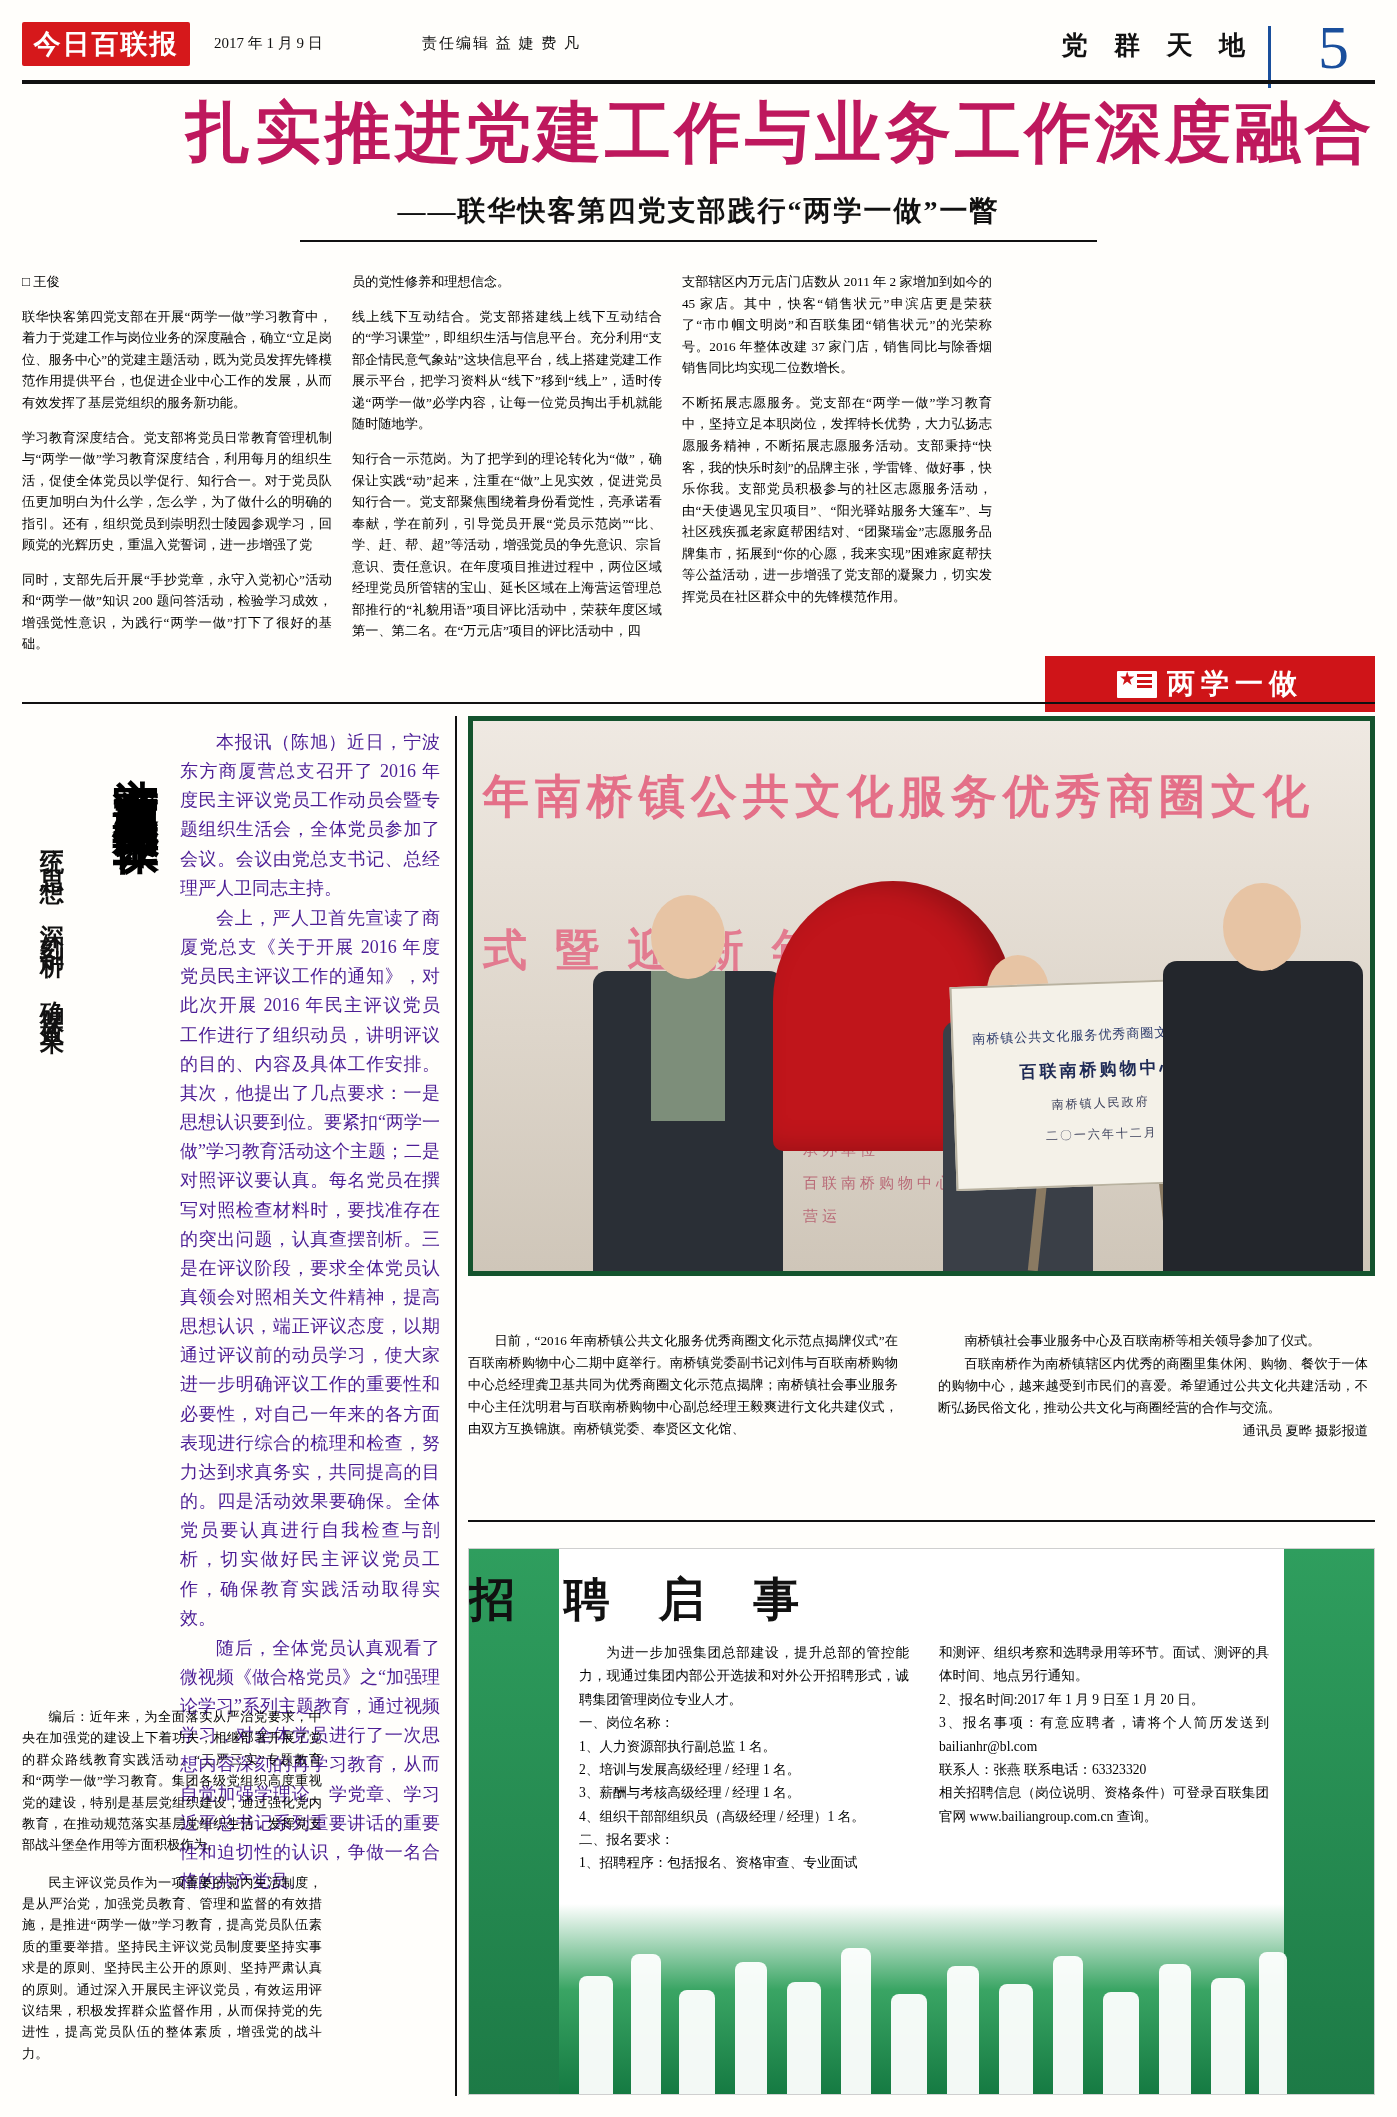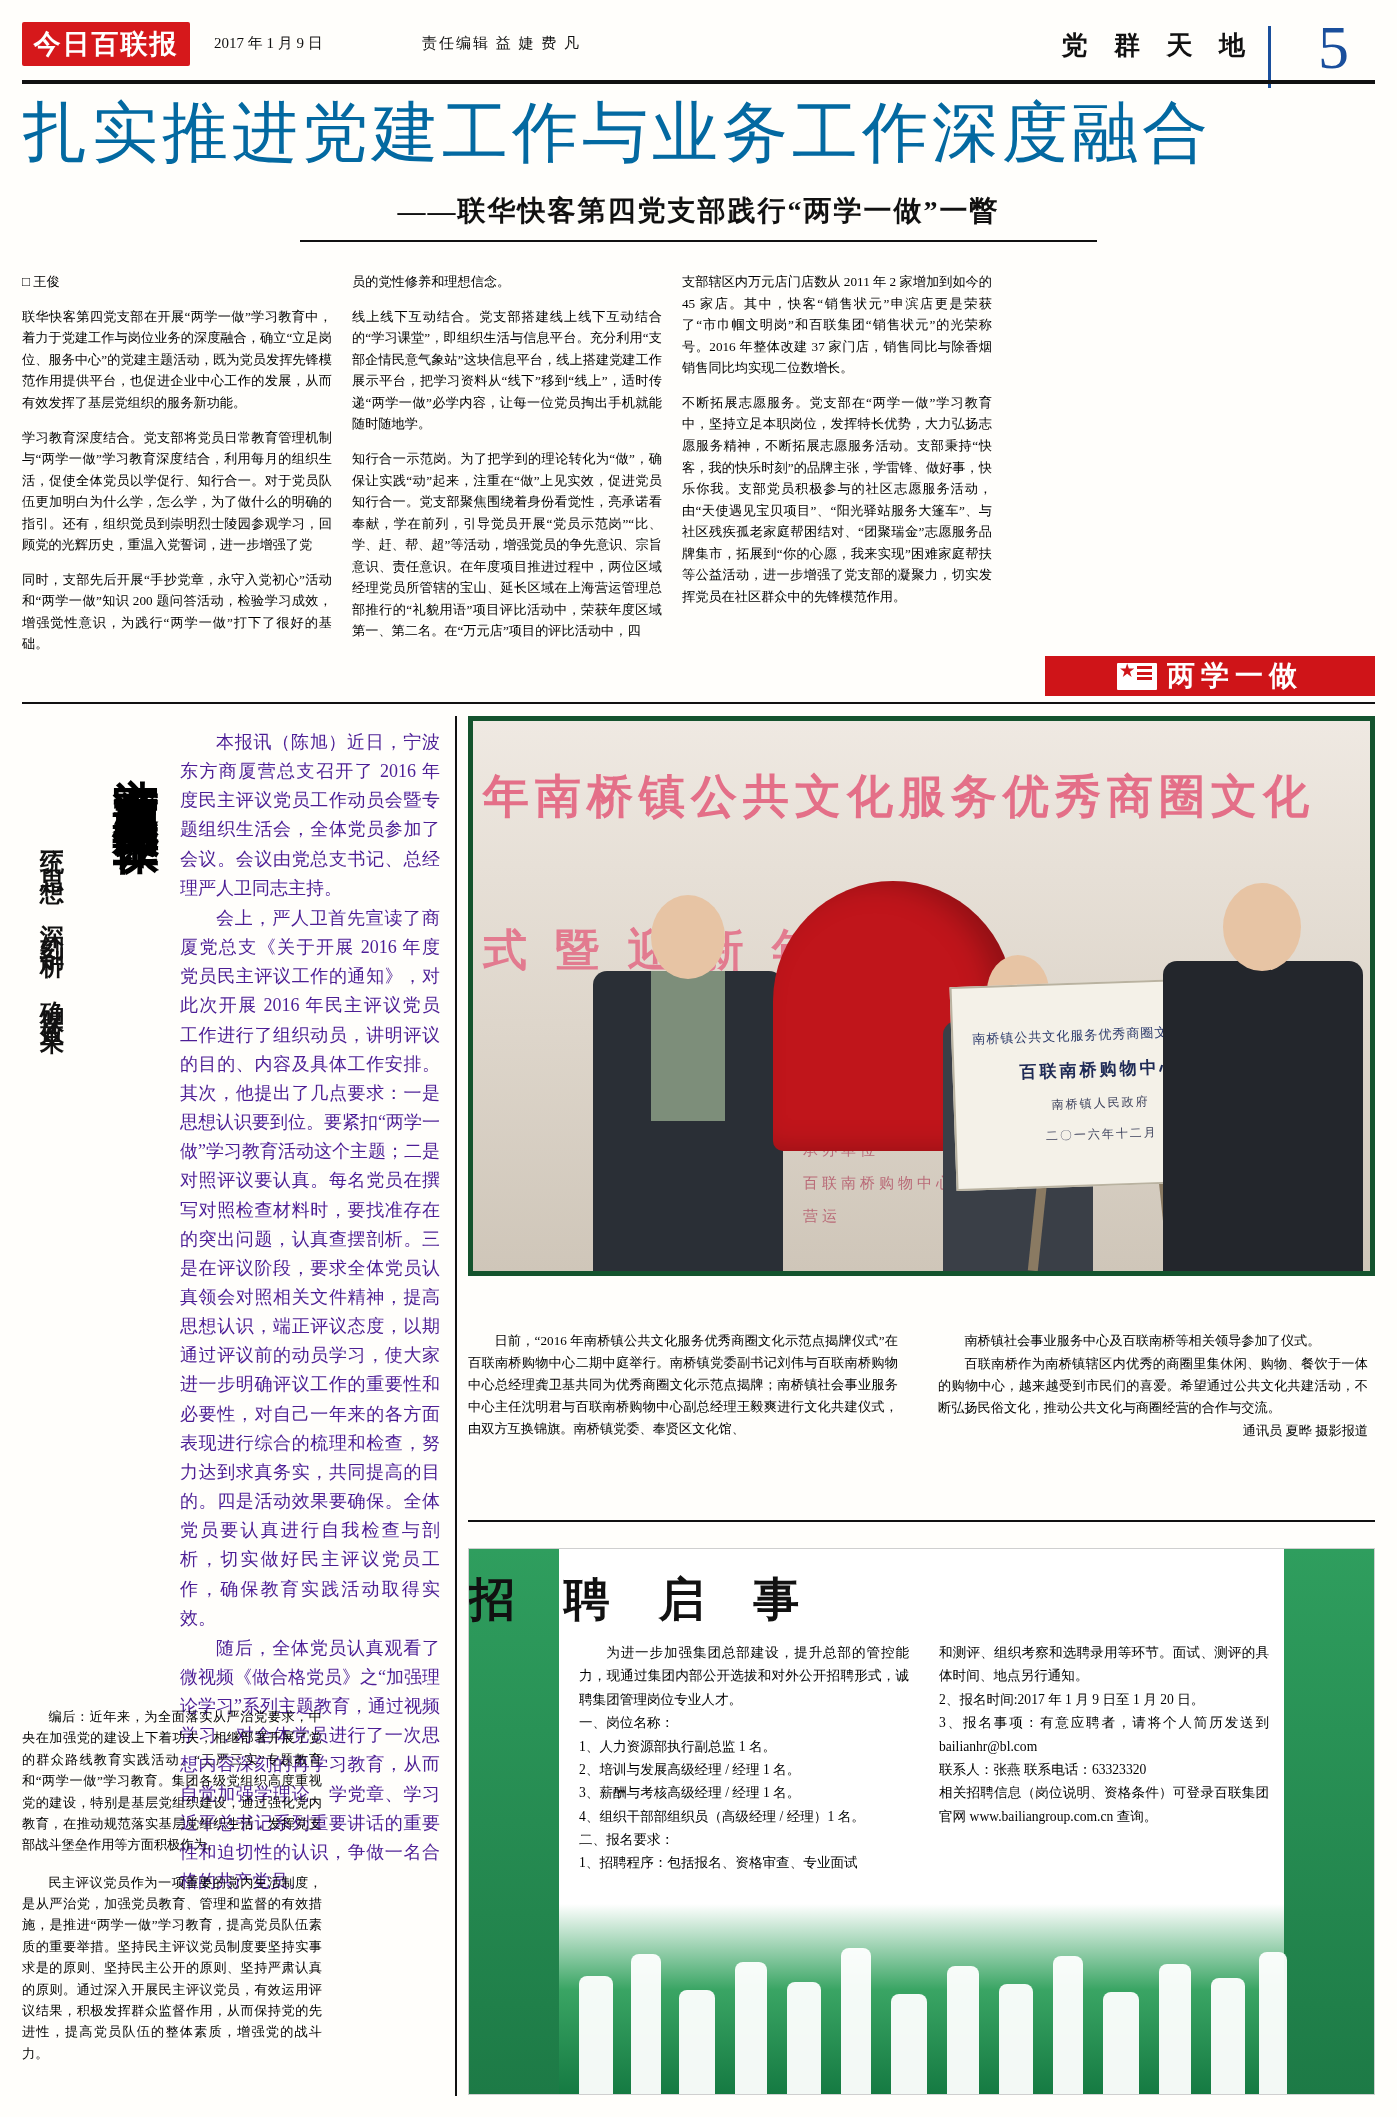--- a/index.html
+++ b/index.html
@@ -18,40 +18,40 @@
   }
   .mh-date{position:absolute;left:192px;top:16px;font-size:15px;color:#111;}
   .mh-editor{position:absolute;left:400px;top:16px;font-size:15px;color:#111;letter-spacing:2px;}
   .mh-section{position:absolute;right:120px;top:10px;font-size:26px;letter-spacing:10px;font-weight:bold;color:#111;}
   .mh-pagenum{position:absolute;right:26px;top:-6px;font-size:62px;color:#1a4f9c;font-family:"Liberation Serif",serif;}
   .mh-rule{position:absolute;left:22px;top:80px;right:22px;height:4px;background:#111;}
   .mh-vrule{position:absolute;right:104px;top:8px;width:3px;height:62px;background:#1a4f9c;}
 
   
   .headline{
-    position:absolute;left:22px;top:96px;right:22px;text-align:left;
+    position:absolute;left:22px;top:96px;right:22px;text-align:right;
     font-family:"Liberation Sans","DejaVu Sans",sans-serif;
-    font-weight:normal;font-size:66px;letter-spacing:4px;color:#0369a1;line-height:1.12;
+    font-weight:bold;font-size:66px;letter-spacing:4px;color:#be185d;line-height:1.12;
   }
   .subhead{
     position:absolute;left:22px;top:192px;right:22px;text-align:center;
     font-size:28px;letter-spacing:2px;color:#111;font-weight:bold;
   }
   .hl-rule{position:absolute;left:300px;right:300px;top:240px;height:2px;background:#111;}
 
   
   .topcols{position:absolute;left:22px;top:258px;width:1353px;height:450px;}
   
   .article-col{position:absolute;top:0;font-size:13.2px;line-height:1.63;text-align:justify;}
   .ac1{left:0px;width:310px;}
   .ac2{left:330px;width:310px;}
   .ac3{left:660px;width:310px;}
 
   .badge-2x1{
-    position:absolute;right:0;top:398px;width:330px;height:40px;background:#cf1418;
+    position:absolute;right:0;top:398px;width:330px;height:56px;background:#cf1418;
     color:#fff;display:flex;align-items:center;justify-content:center;gap:10px;
     font-family:"Liberation Sans",sans-serif;font-weight:bold;font-size:28px;letter-spacing:6px;
   }
   .badge-2x1 .flag{width:40px;height:27px;background:#fff;position:relative;border-radius:1px;}
   .badge-2x1 .flag:before{
     content:"★";position:absolute;left:3px;top:-2px;color:#cf1418;font-size:16px;
   }
   .badge-2x1 .flag:after{
     content:"";position:absolute;left:20px;top:9px;width:15px;height:3px;background:#cf1418;
     box-shadow:0 5px 0 #cf1418,0 -6px 0 #cf1418;

